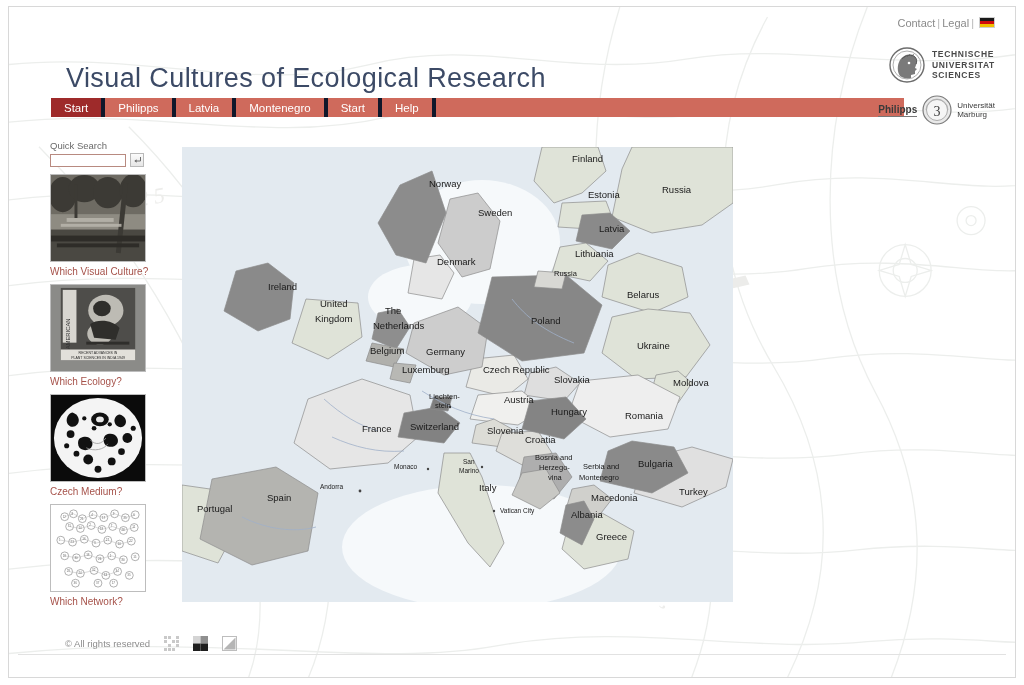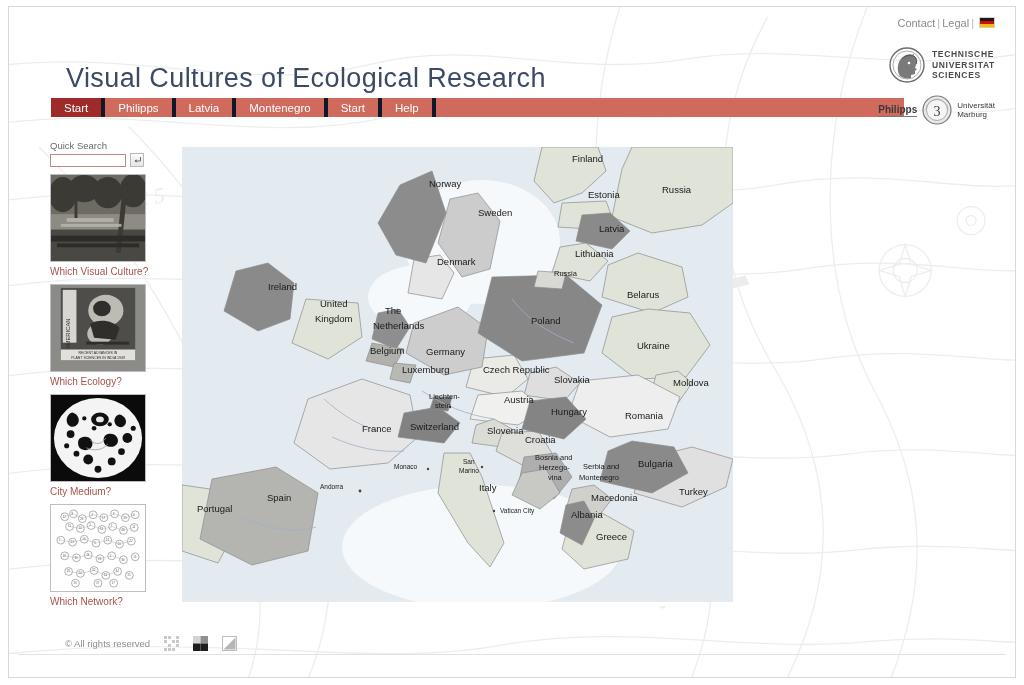--- a/index.html
+++ b/index.html
@@ -407,21 +407,21 @@
             <circle cx="60" cy="30" r="2.2"></circle>
             <circle cx="16" cy="52" r="2.6"></circle>
             <circle cx="84" cy="34" r="2.6"></circle>
           </g>
           <g fill="none" stroke="#999" stroke-width="0.8">
             <path d="M40,46 c6,6 12,4 16,-2"></path>
             <path d="M36,54 c8,4 18,2 22,-4"></path>
           </g>
         </svg>
       </div>
-      <a class="thumb-caption" href="#">City Medium?</a>
+      <a class="thumb-caption" href="#">Czech Medium?</a>
     </div>
 
     <div class="thumb-block">
       <div class="thumb">
         <svg width="100%" height="100%" viewBox="0 0 96 88" preserveAspectRatio="none">
           <rect width="96" height="88" fill="#ffffff"></rect>
           <g fill="none" stroke="#8d8d8d" stroke-width="0.7">
             <circle cx="14" cy="12" r="4"></circle>
               <circle cx="23" cy="9" r="4"></circle>
             <circle cx="32" cy="14" r="4"></circle>

